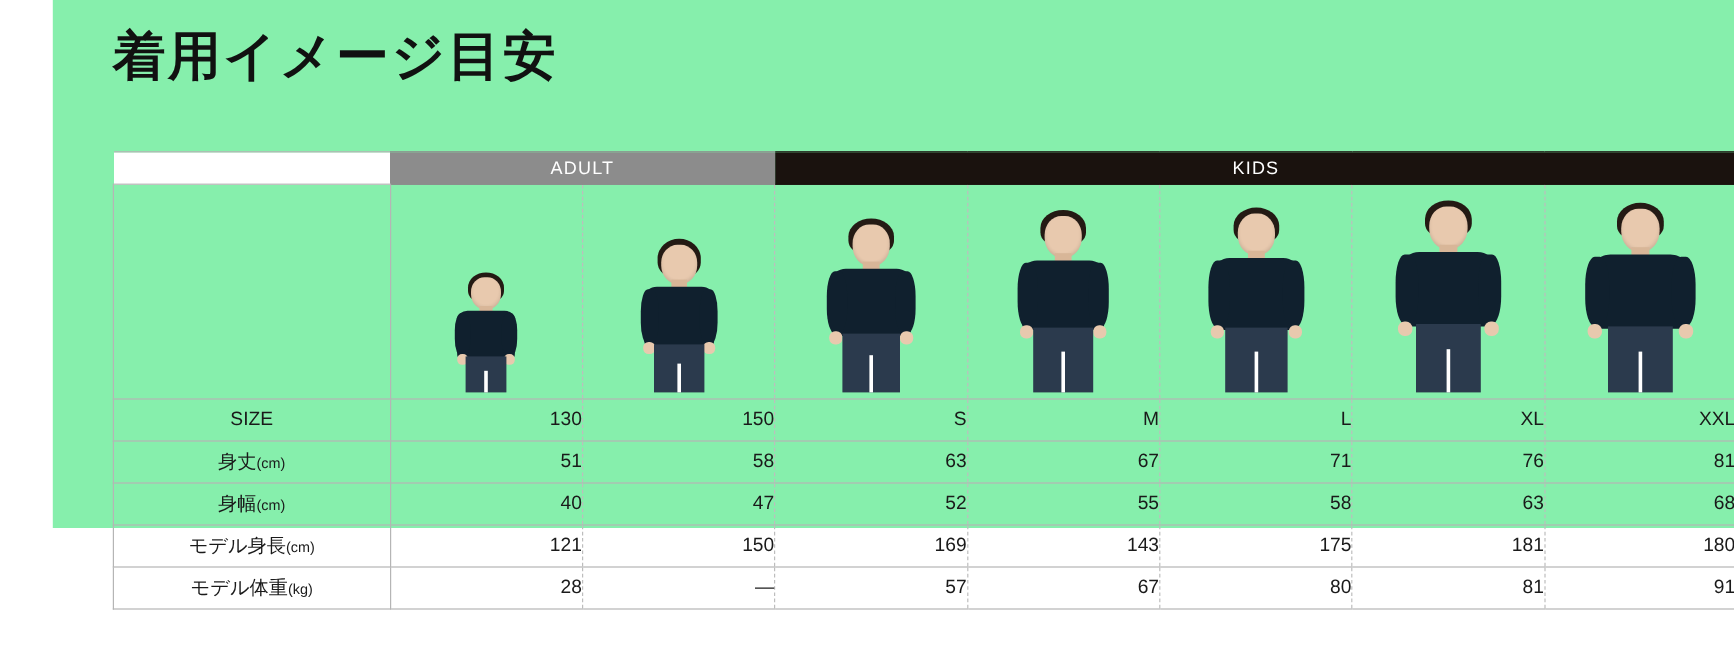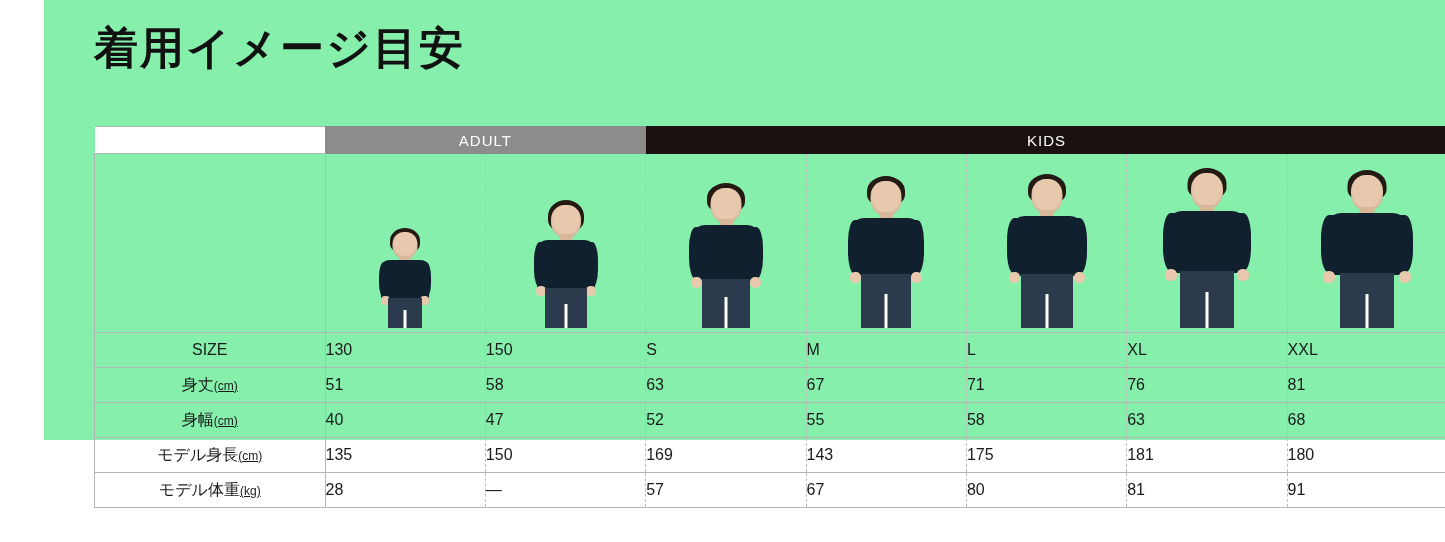--- a/index.html
+++ b/index.html
@@ -153,37 +153,36 @@
     position: absolute;
     left: 50%;
     transform: translateX(-50%);
     background: #d8b698;
   }
 
   
   .data-row td {
     height: 34px;
     font-size: 16px;
-    text-align: left;
+    text-align: right;
     border-bottom: 1px solid #b5b5b5;
     border-right: 1px dashed #bdbdbd;
     color: #1a1a1a;
   }
   .data-row td.label-cell {
     border-right: 1px solid #b5b5b5;
     border-left: 1px solid #b5b5b5;
     text-align: center;
     font-size: 16px;
   }
   .data-row td.last {
     border-right: 3px solid #0c4a6e;
   }
   .unit {
     font-size: 12px;
-    text-decoration: underline;
   }
   .size-row td {
     font-size: 16px;
   }
 </style>
 </head>
 <body>
 
 <div class="page">
 
@@ -345,21 +344,21 @@
         <td>47</td>
         <td>52</td>
         <td>55</td>
         <td>58</td>
         <td>63</td>
         <td class="last">68</td>
       </tr>
 
       <tr class="data-row">
         <td class="label-cell"><span>モデル身長</span><span class="unit">(cm)</span></td>
-        <td>135</td>
+        <td>121</td>
         <td>150</td>
         <td>169</td>
         <td>143</td>
         <td>175</td>
         <td>181</td>
         <td class="last">180</td>
       </tr>
 
       <tr class="data-row">
         <td class="label-cell"><span>モデル体重</span><span class="unit">(kg)</span></td>

